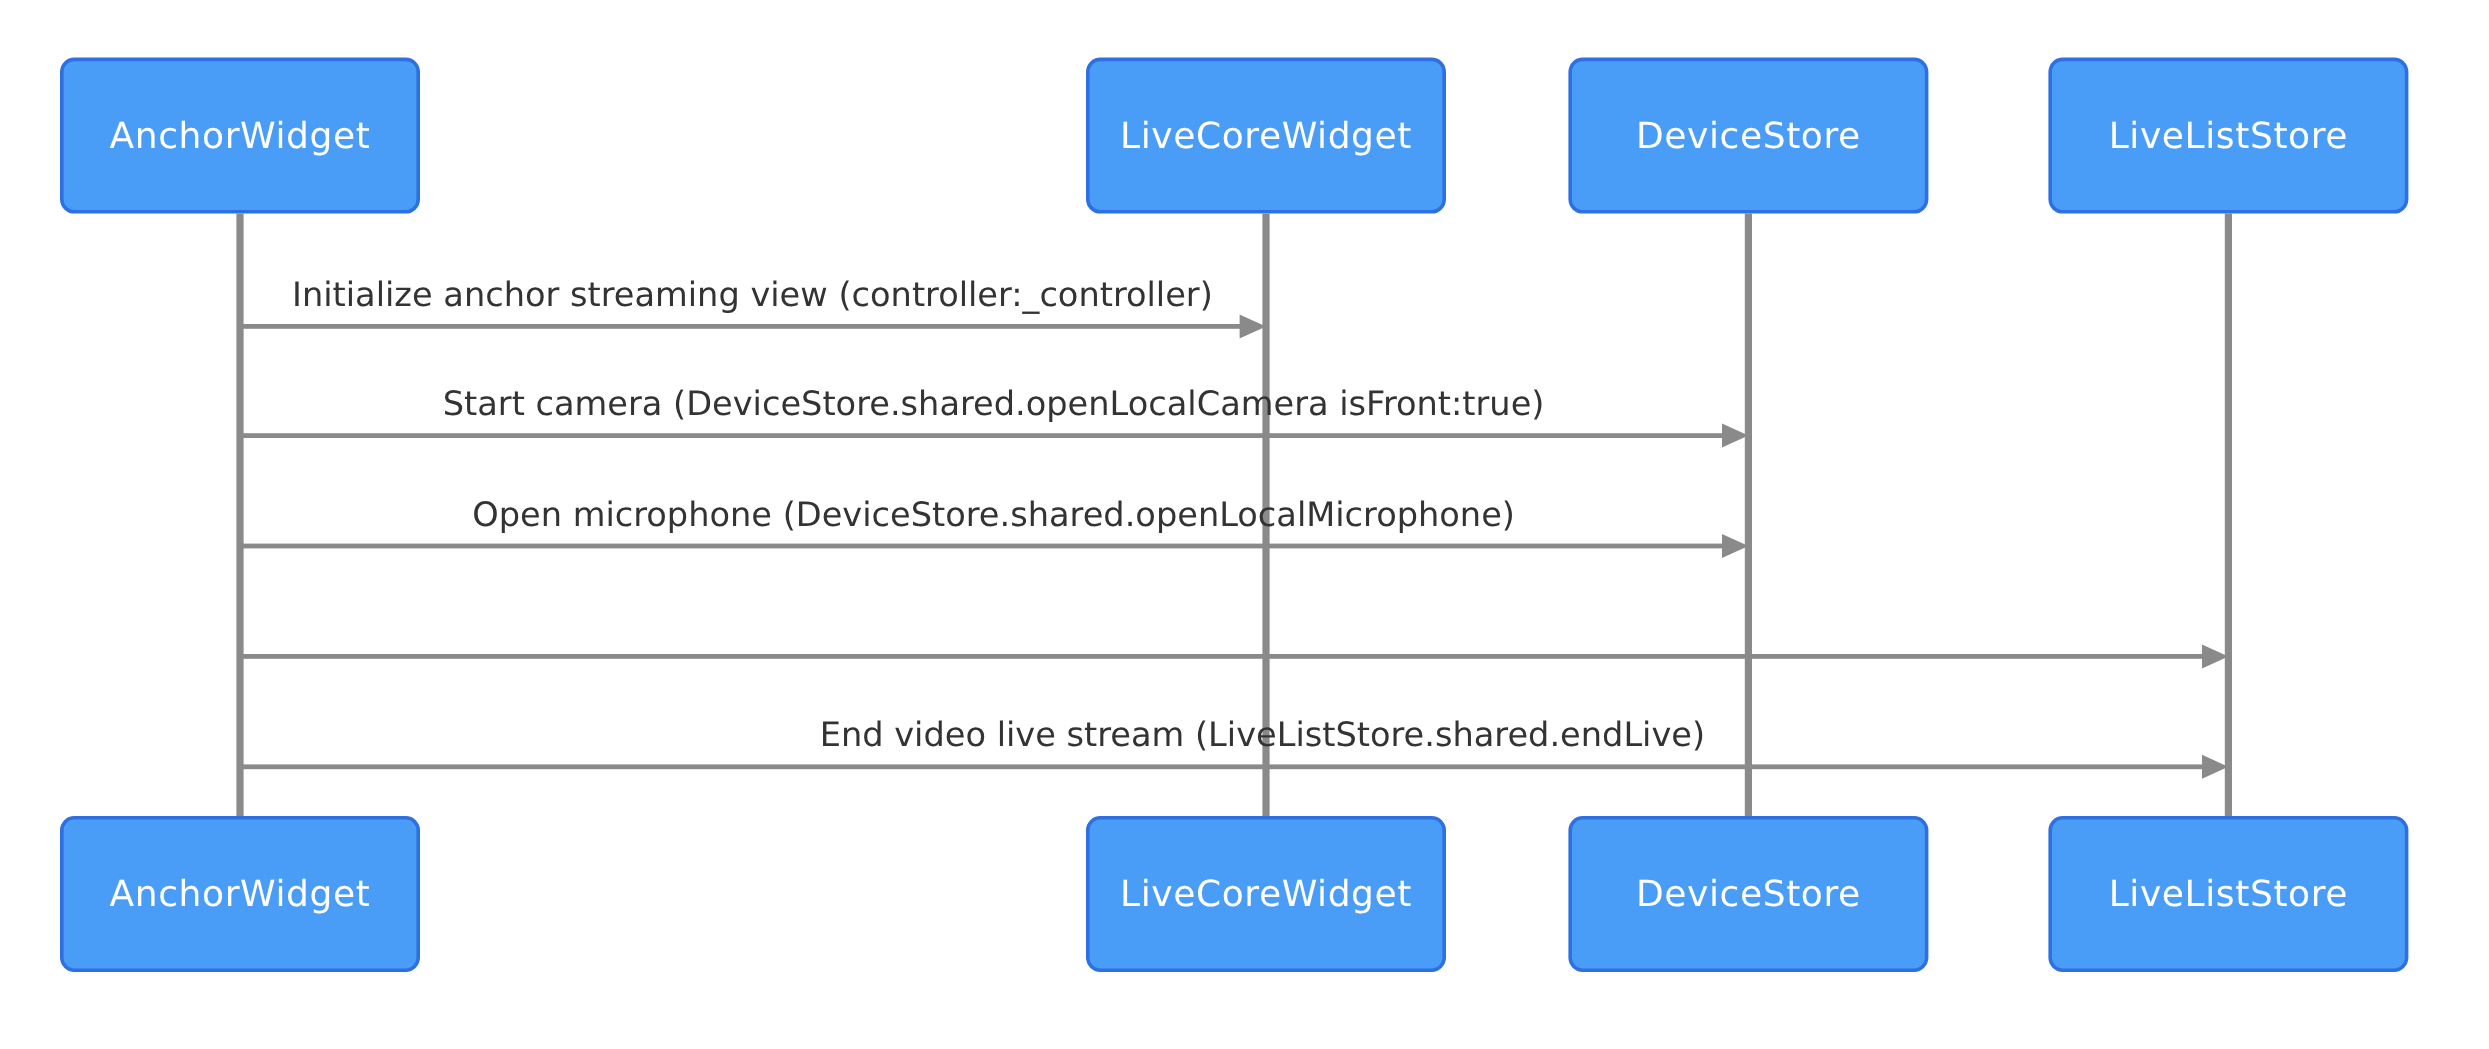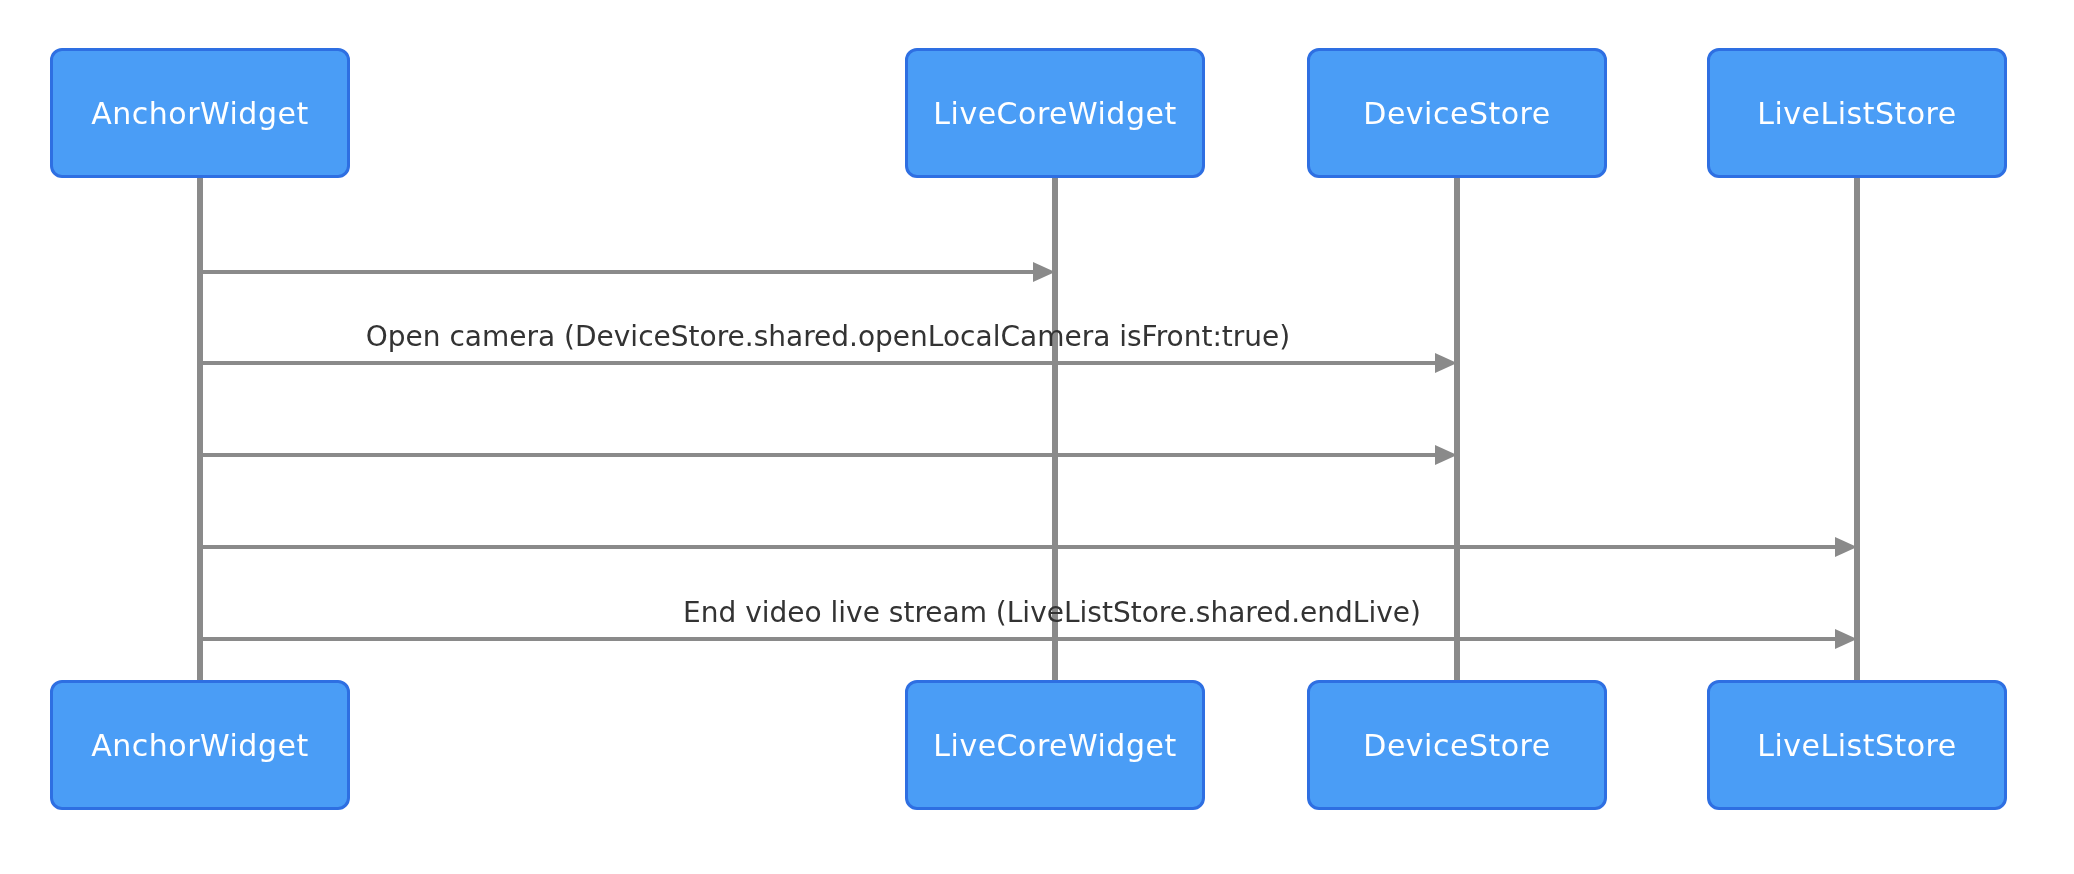--- a/index.html
+++ b/index.html
@@ -62,27 +62,29 @@
   <div class="actor" style="left:50px;   top:48px">AnchorWidget</div>
   <div class="actor" style="left:905px;  top:48px">LiveCoreWidget</div>
   <div class="actor" style="left:1307px; top:48px">DeviceStore</div>
   <div class="actor" style="left:1707px; top:48px">LiveListStore</div>
 
   <div class="actor" style="left:50px;   top:680px">AnchorWidget</div>
   <div class="actor" style="left:905px;  top:680px">LiveCoreWidget</div>
   <div class="actor" style="left:1307px; top:680px">DeviceStore</div>
   <div class="actor" style="left:1707px; top:680px">LiveListStore</div>
 
+  <div class="msg-label" style="left:627px; top:226px">Initialize anchor streaming view (controller:_controller)</div>
   <div class="msg-line" style="left:200px; top:270px; width:835px"></div>
   <div class="arrow-head" style="left:1033px; top:262px"></div>
 
-  <div class="msg-label" style="left:828px; top:317px">Open camera (DeviceStore.shared.openLocalCamera isFront:true)</div>
+  <div class="msg-label" style="left:828px; top:317px">Start camera (DeviceStore.shared.openLocalCamera isFront:true)</div>
   <div class="msg-line" style="left:200px; top:361px; width:1237px"></div>
   <div class="arrow-head" style="left:1435px; top:353px"></div>
 
+  <div class="msg-label" style="left:828px; top:409px">Open microphone (DeviceStore.shared.openLocalMicrophone)</div>
   <div class="msg-line" style="left:200px; top:453px; width:1237px"></div>
   <div class="arrow-head" style="left:1435px; top:445px"></div>
 
   <div class="msg-line" style="left:200px; top:545px; width:1637px"></div>
   <div class="arrow-head" style="left:1835px; top:537px"></div>
 
   <div class="msg-label" style="left:1052px; top:593px">End video live stream (LiveListStore.shared.endLive)</div>
   <div class="msg-line" style="left:200px; top:637px; width:1637px"></div>
   <div class="arrow-head" style="left:1835px; top:629px"></div>
 

